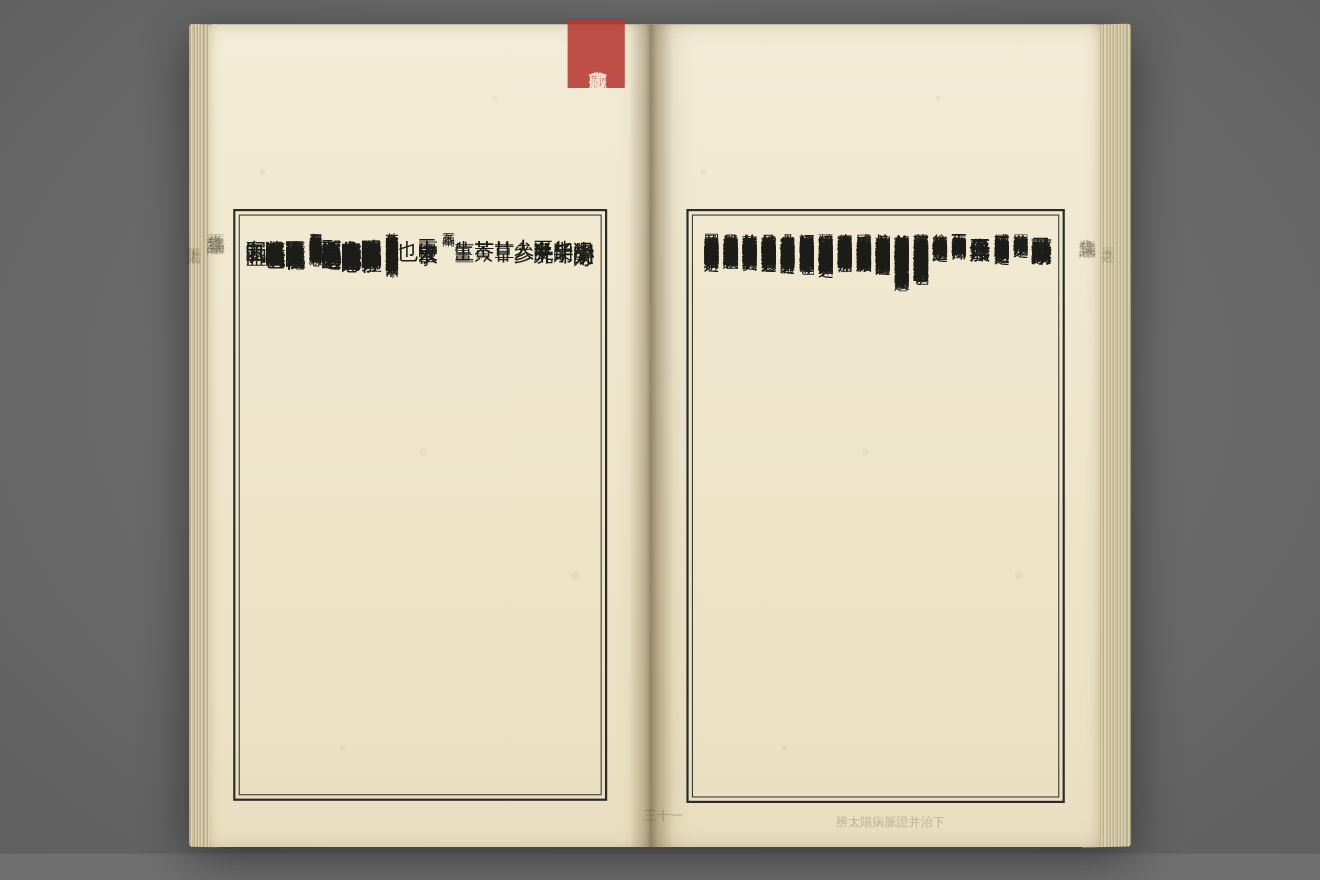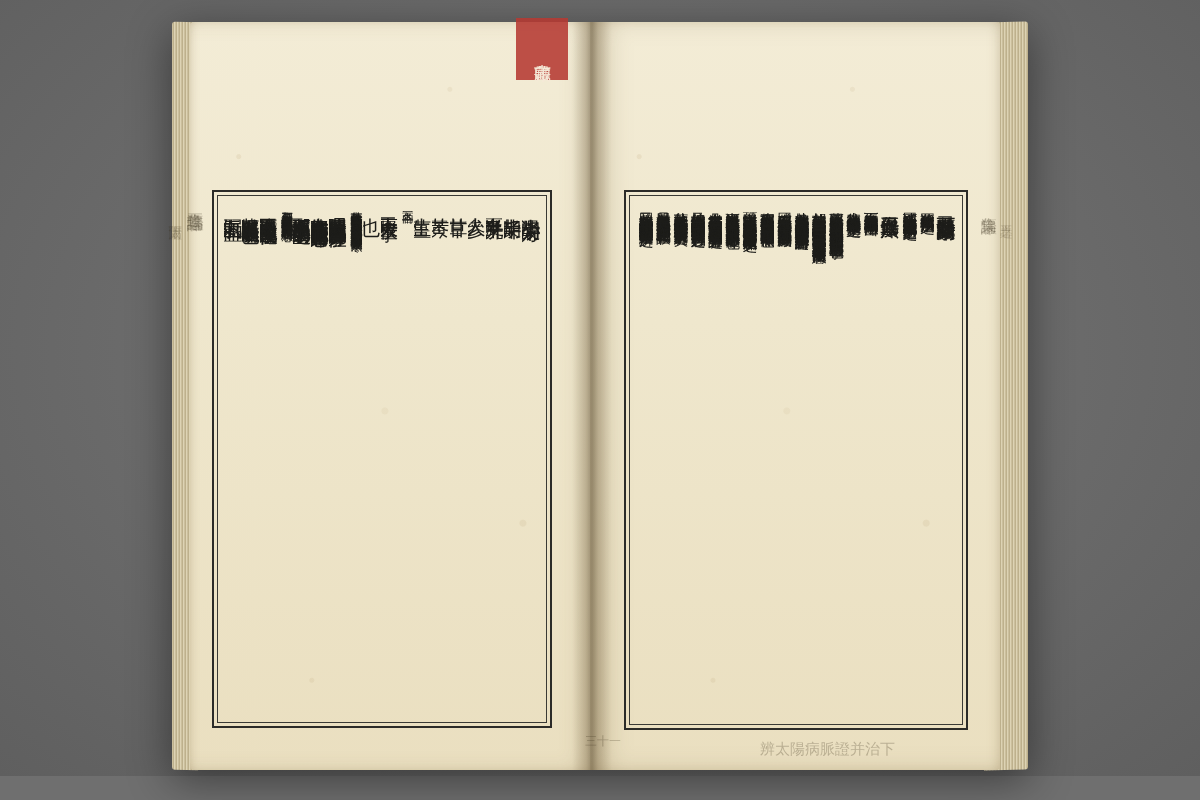--- a/index.html
+++ b/index.html
@@ -205,21 +205,21 @@
     text-orientation: upright;
     font-family: "DejaVu Serif", serif;
     color: rgba(60,50,30,0.22);
     white-space: nowrap;
     line-height: 1.05;
   }
   .bleed.l1 { left: 186px; top: 200px; font-size: 17px; }
   .bleed.l2 { left: 168px; top: 215px; font-size: 14px; color: rgba(60,50,30,0.16); }
   .bleed.r1 { left: 980px; top: 205px; font-size: 16px; }
   .bleed.r2 { left: 999px; top: 215px; font-size: 13px; color: rgba(60,50,30,0.15); }
-  .bleed.foot { left: 760px; top: 742px; font-size: 15px; writing-mode: horizontal-tb; color: rgba(60,50,30,0.28); }
+  .bleed.foot { left: 760px; top: 742px; font-size: 11px; writing-mode: horizontal-tb; color: rgba(60,50,30,0.28); }
   .bleed.fold { left: 585px; top: 735px; font-size: 12px; writing-mode: horizontal-tb; color: rgba(60,50,30,0.3); }
 </style>
 </head>
 <body>
 
 <div id="stage">
 
   <div class="book">
     <div class="edge left"></div>
     <div class="edge right"></div>

